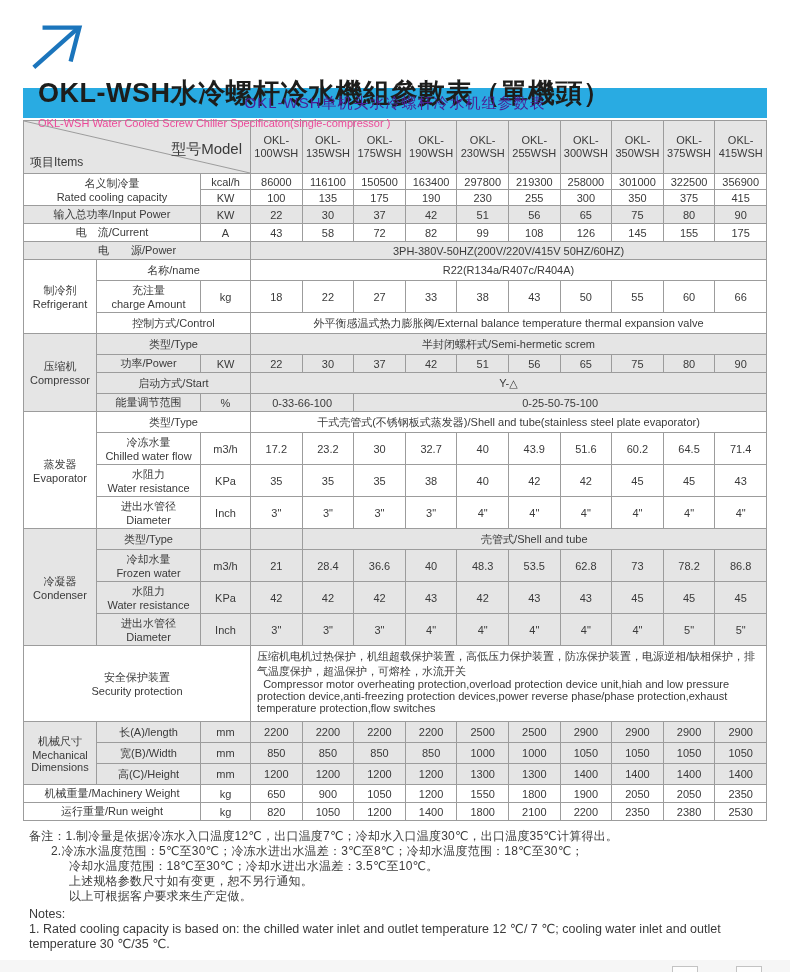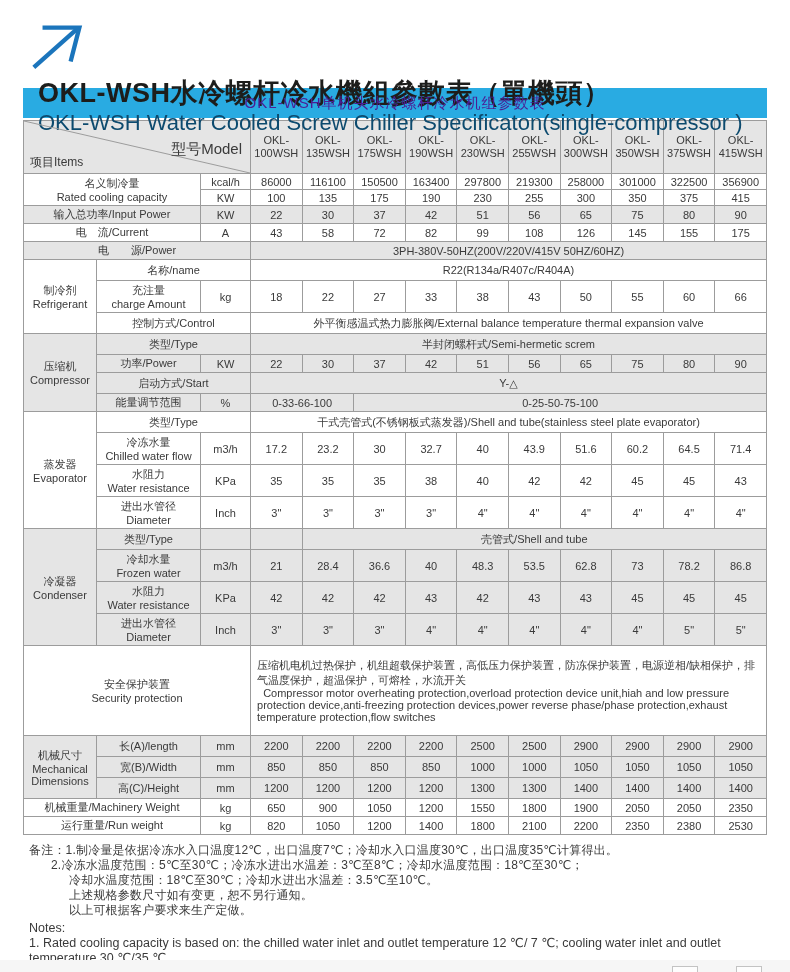--- a/index.html
+++ b/index.html
@@ -5,21 +5,21 @@
   * { margin:0; padding:0; box-sizing:border-box; }
   html,body { width:790px; height:972px; background:#fff; overflow:hidden;
     font-family:"Liberation Sans","DejaVu Sans",sans-serif; color:#3a3a3a; }
   .page { position:relative; width:790px; height:972px; }
 
   
   .hdr { display:flex; align-items:flex-start; padding:12px 12px 0 28px; height:84px;flex-direction:column; }
   .logo { width:62px; height:56px; flex:0 0 62px; margin-top:2px; }
   .titles { margin-left:10px; }
   .title-zh { font-size:27px; font-weight:bold; color:#1d1d1b; letter-spacing:0.5px; line-height:34px;}
-  .title-en { font-size:22px; color:#0c4a6e; line-height:22px; margin-top:2px; }
+  .title-en { font-size:11px; color:#ec4899; line-height:22px; margin-top:2px; }
 
   
   .caption-bar { width:744px; margin:4px auto 2px auto; height:30px; background:#29abe2;
     color:#4c1d95; font-size:15px; text-align:center; line-height:30px; letter-spacing:1px; }
 
   
   table { width:744px; margin:0 auto; border-collapse:collapse; table-layout:fixed;
     font-size:11px; color:#3a3a3a; }
   td, th { border:1px solid #9c9c9c; text-align:center; vertical-align:middle;
     padding:1px 2px; font-weight:normal; overflow:hidden; }
@@ -33,21 +33,21 @@
   tr.r-tall { height:32px; }
   tr.r-sec  { height:76px; }
   tr.r-dim  { height:21px; }
   tr.model-row td { font-size:11px; white-space:pre-line; line-height:13px; }
 
   .corner { position:relative; padding:0; }
   .corner svg.diag { position:absolute; left:0; top:0; width:100%; height:100%; display:block; }
   .corner .c-items { position:absolute; left:6px; bottom:4px; font-size:12px; }
   .corner .c-model { position:absolute; right:8px; top:21px; font-size:15px; }
 
-  .sec-cell { text-align:left; padding:12px 6px; vertical-align:top; }
+  .sec-cell { text-align:left; padding:3px 6px; vertical-align:top; }
   .sec-zh { font-size:11px; line-height:14.5px; white-space:pre-wrap; }
   .sec-en { font-size:11px; line-height:12px; white-space:pre-wrap; }
 
   
   .notes { width:744px; margin:8px auto 0 auto; padding-left:6px; font-size:12px;
     color:#3a3a3a; line-height:15px; }
   .notes .zh { letter-spacing:0.2px; }
   .notes .zh.l1 { margin-left:0; }
   .notes .zh.l2 { margin-left:22px; }
   .notes .zh.l3, .notes .zh.l4, .notes .zh.l5 { margin-left:40px; }

